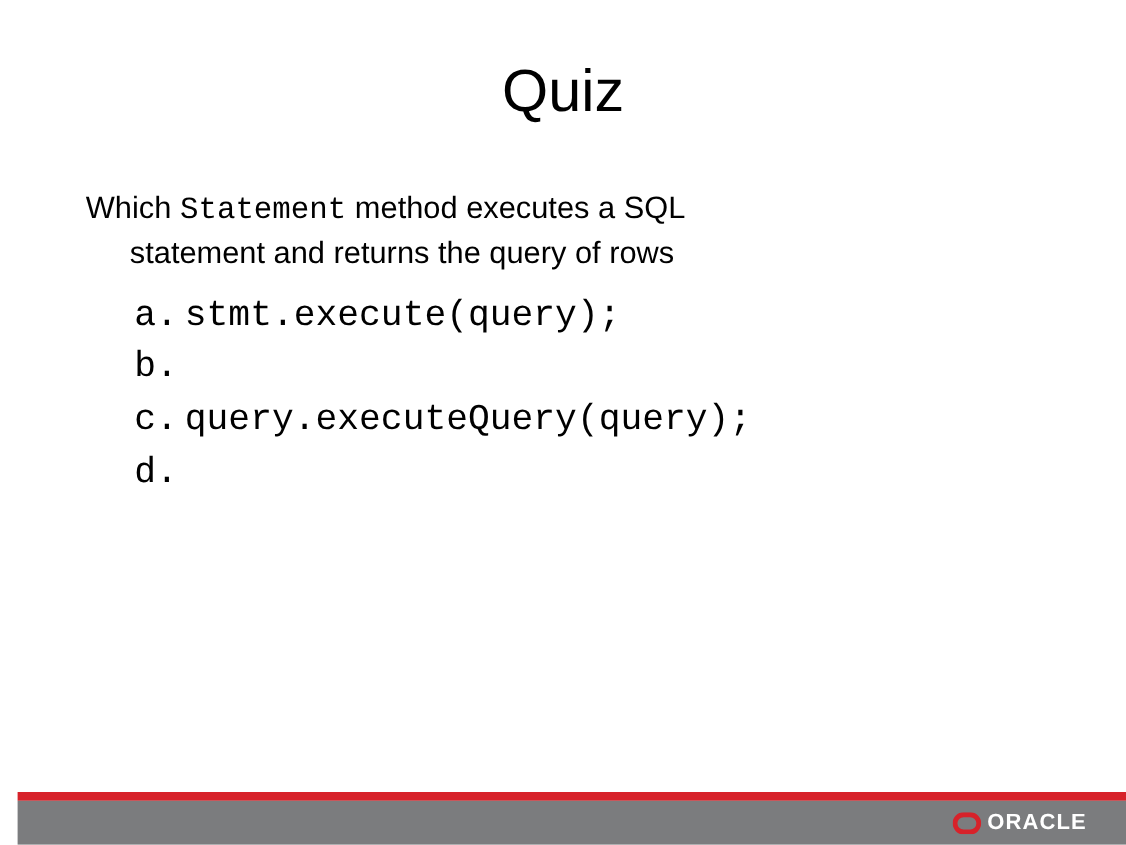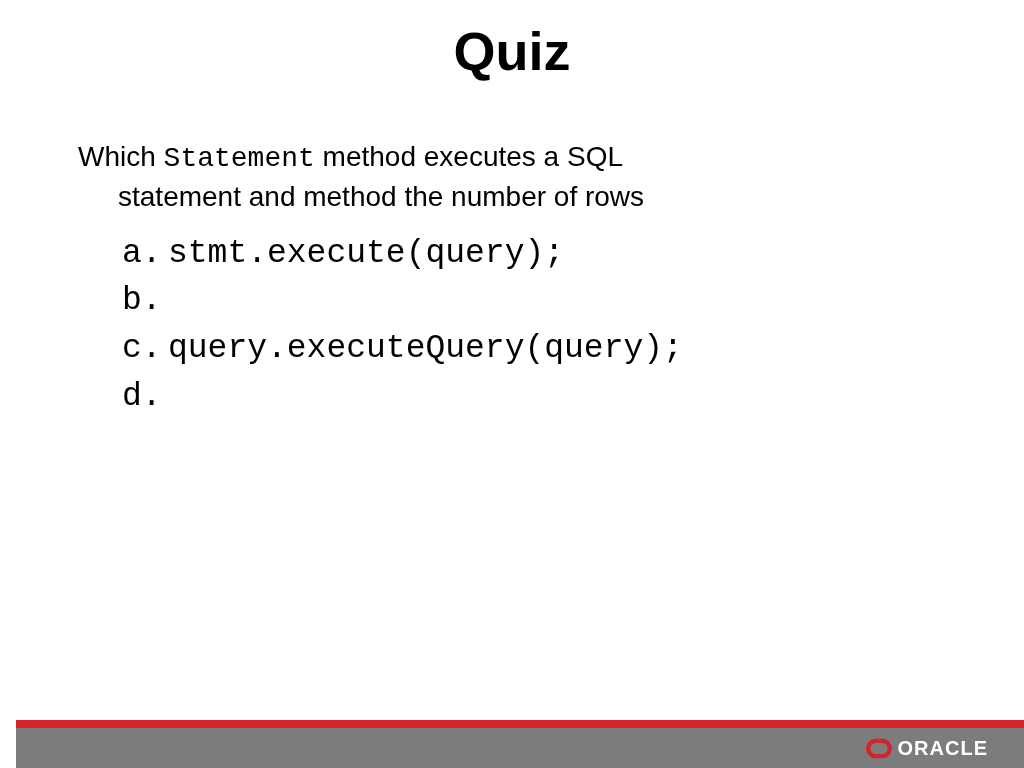--- a/index.html
+++ b/index.html
@@ -1,18 +1,18 @@
 <!DOCTYPE html>
 <html><head>
 <meta charset="utf-8">
 <style>
   * { margin: 0; padding: 0; box-sizing: border-box; }
   html, body { width: 1024px; height: 768px; font-family: Arial, Helvetica, sans-serif; background: #fff; color: #000; }
   .slide { width: 1024px; height: 768px; position: relative; }
-  .title { text-align: center; font-size: 54px; font-weight: 700; padding-top: 20px; }
+  .title { text-align: center; font-size: 54px; font-weight: 400; padding-top: 52px; }
   .body { padding: 56px 78px 0 78px; }
   .question { font-size: 28px; line-height: 1.35; }
   .question .indent { padding-left: 40px; display: block; }
   .question .mono { font-family: "Courier New", Courier, monospace; }
   .options { margin-top: 14px; padding-left: 44px; }
   .option { font-family: "Courier New", Courier, monospace; font-size: 33px; line-height: 1.45; display: flex; }
   .option .label { min-width: 46px; }
   .footer { position: absolute; left: 16px; right: 0; bottom: 0; }
   .red-bar { height: 8px; background: #d7222a; width: 100%; }
   .grey-bar { height: 40px; background: #7b7c7e; width: 100%; position: relative; }
@@ -22,21 +22,21 @@
 </style>
 </head>
 <body>
 
 <div class="slide">
   <h1 class="title">Quiz</h1>
 
   <div class="body">
     <div class="question">
       <span>Which </span><span class="mono">Statement</span><span> method executes a SQL</span>
-      <span class="indent">statement and method the number of rows</span>
+      <span class="indent">statement and returns the query of rows</span>
     </div>
 
     <div class="options">
       <div class="option">
         <span class="label">a.</span>
         <span>stmt.execute(query);</span>
       </div>
       <div class="option">
         <span class="label">b.</span>
       </div>

